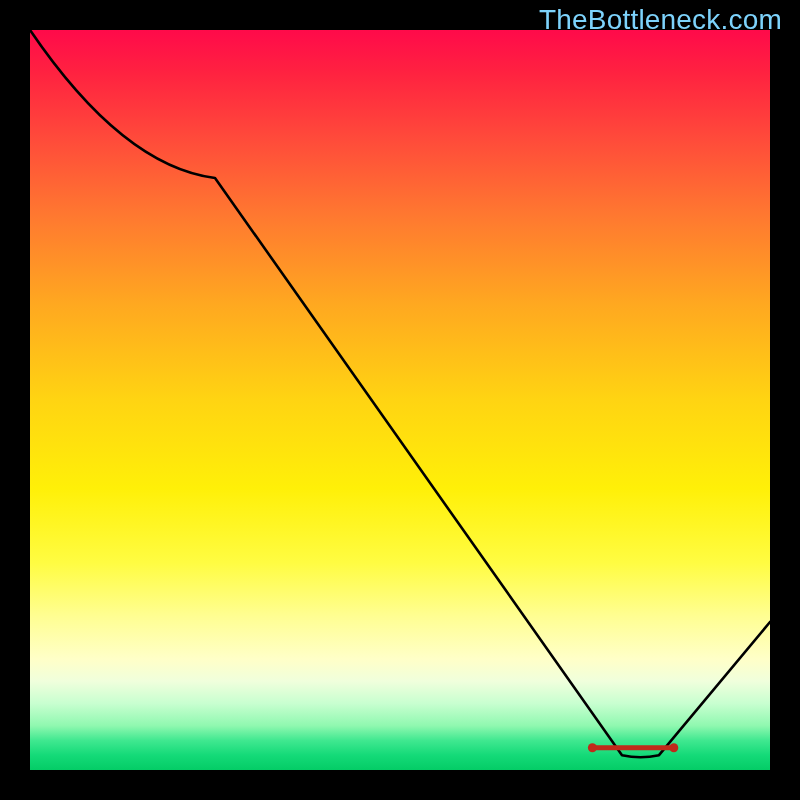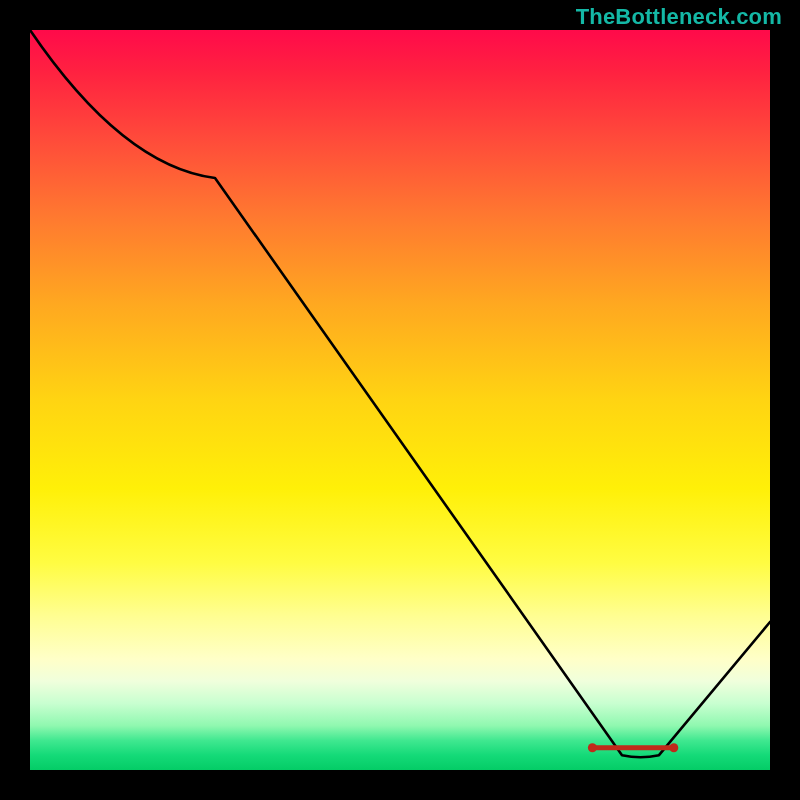--- a/index.html
+++ b/index.html
@@ -40,23 +40,23 @@
       #90f8b0 94%,
       #40e890 96%,
       #14da78 98%,
       #04cc66 100%
     );
   }
   .attribution {
     position: absolute;
     top: 4px;
     right: 18px;
-    color: #14b8a6;
-    font-size: 22px;
-    font-weight: 700;
+    color: #7dd3fc;
+    font-size: 28px;
+    font-weight: 400;
     letter-spacing: 0.2px;
   }
   svg.overlay {
     position: absolute;
     left: 0;
     top: 0;
     width: 740px;
     height: 740px;
     overflow: visible;
   }

